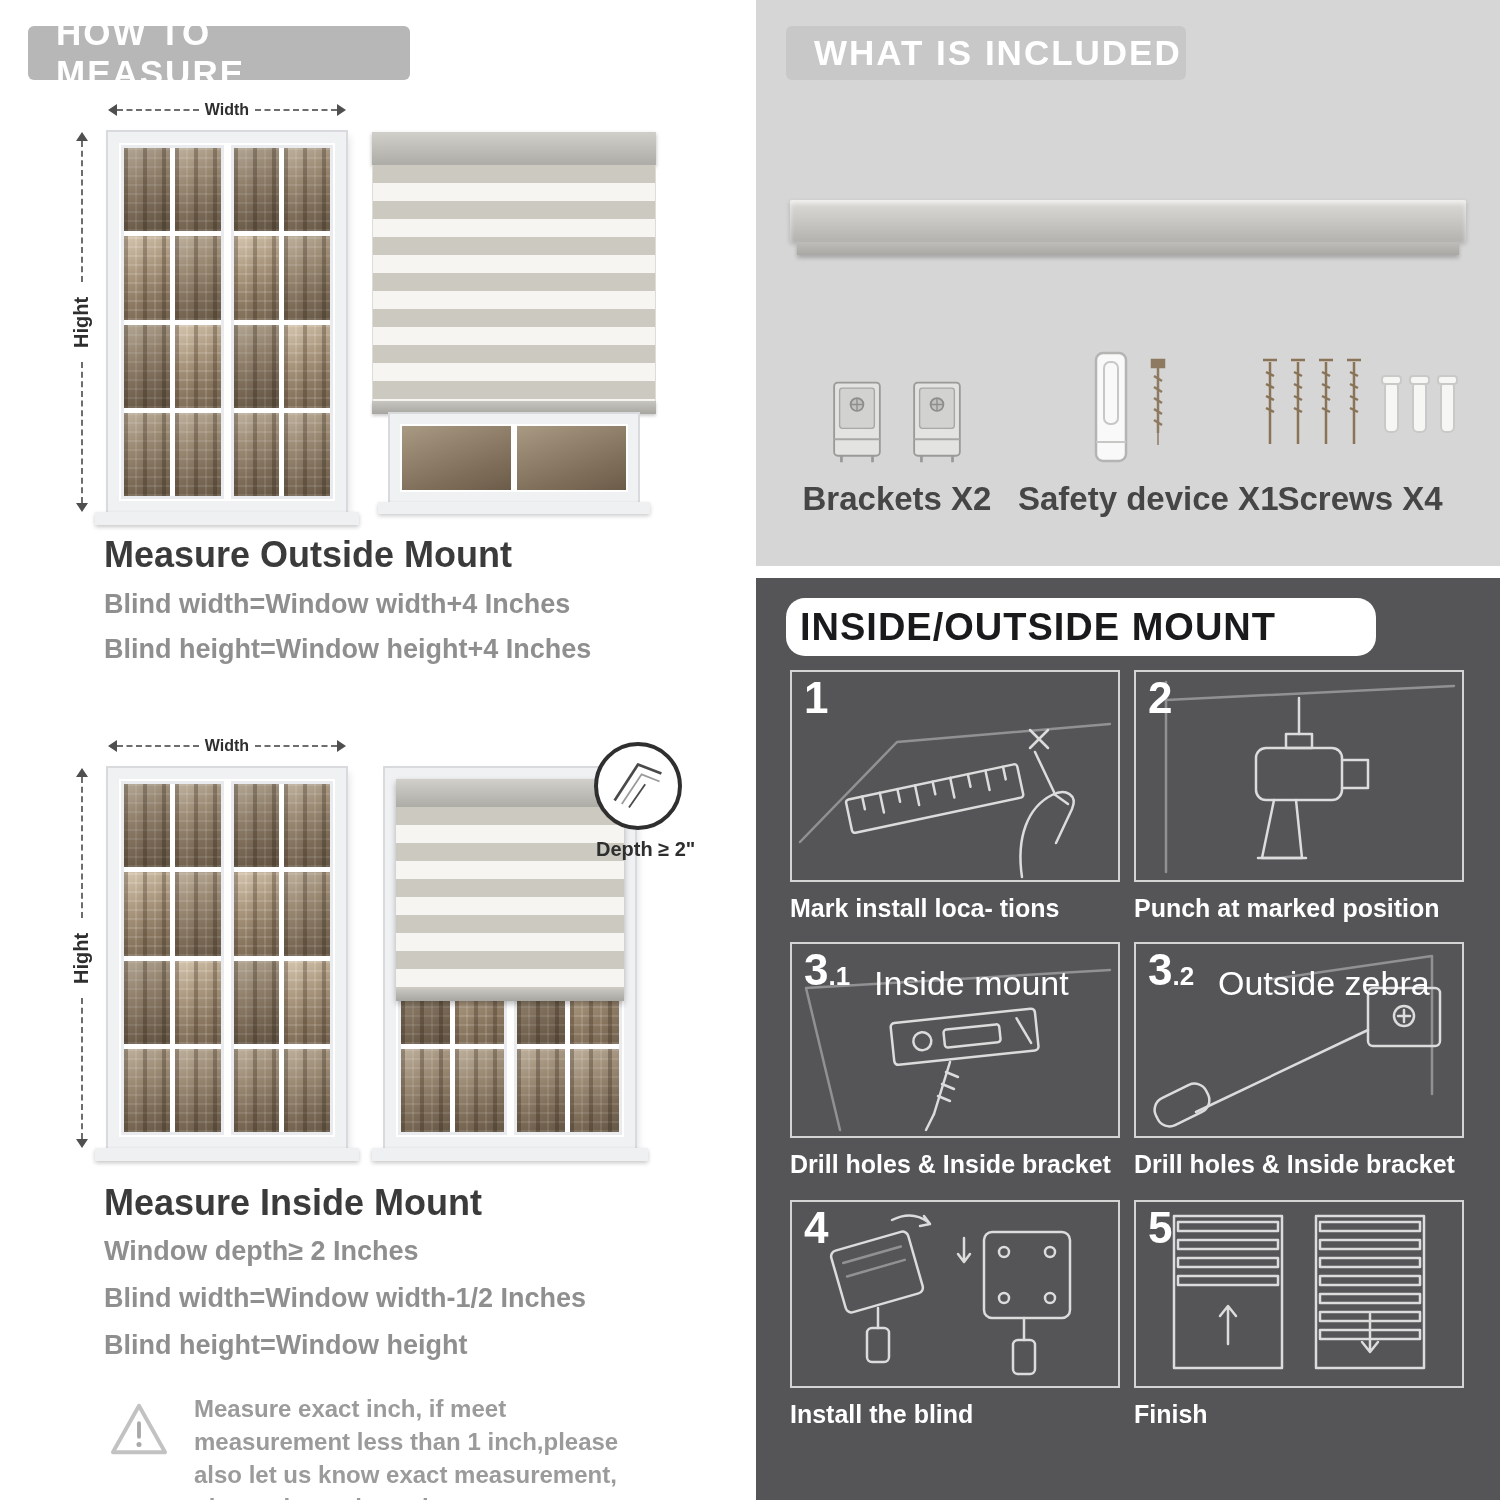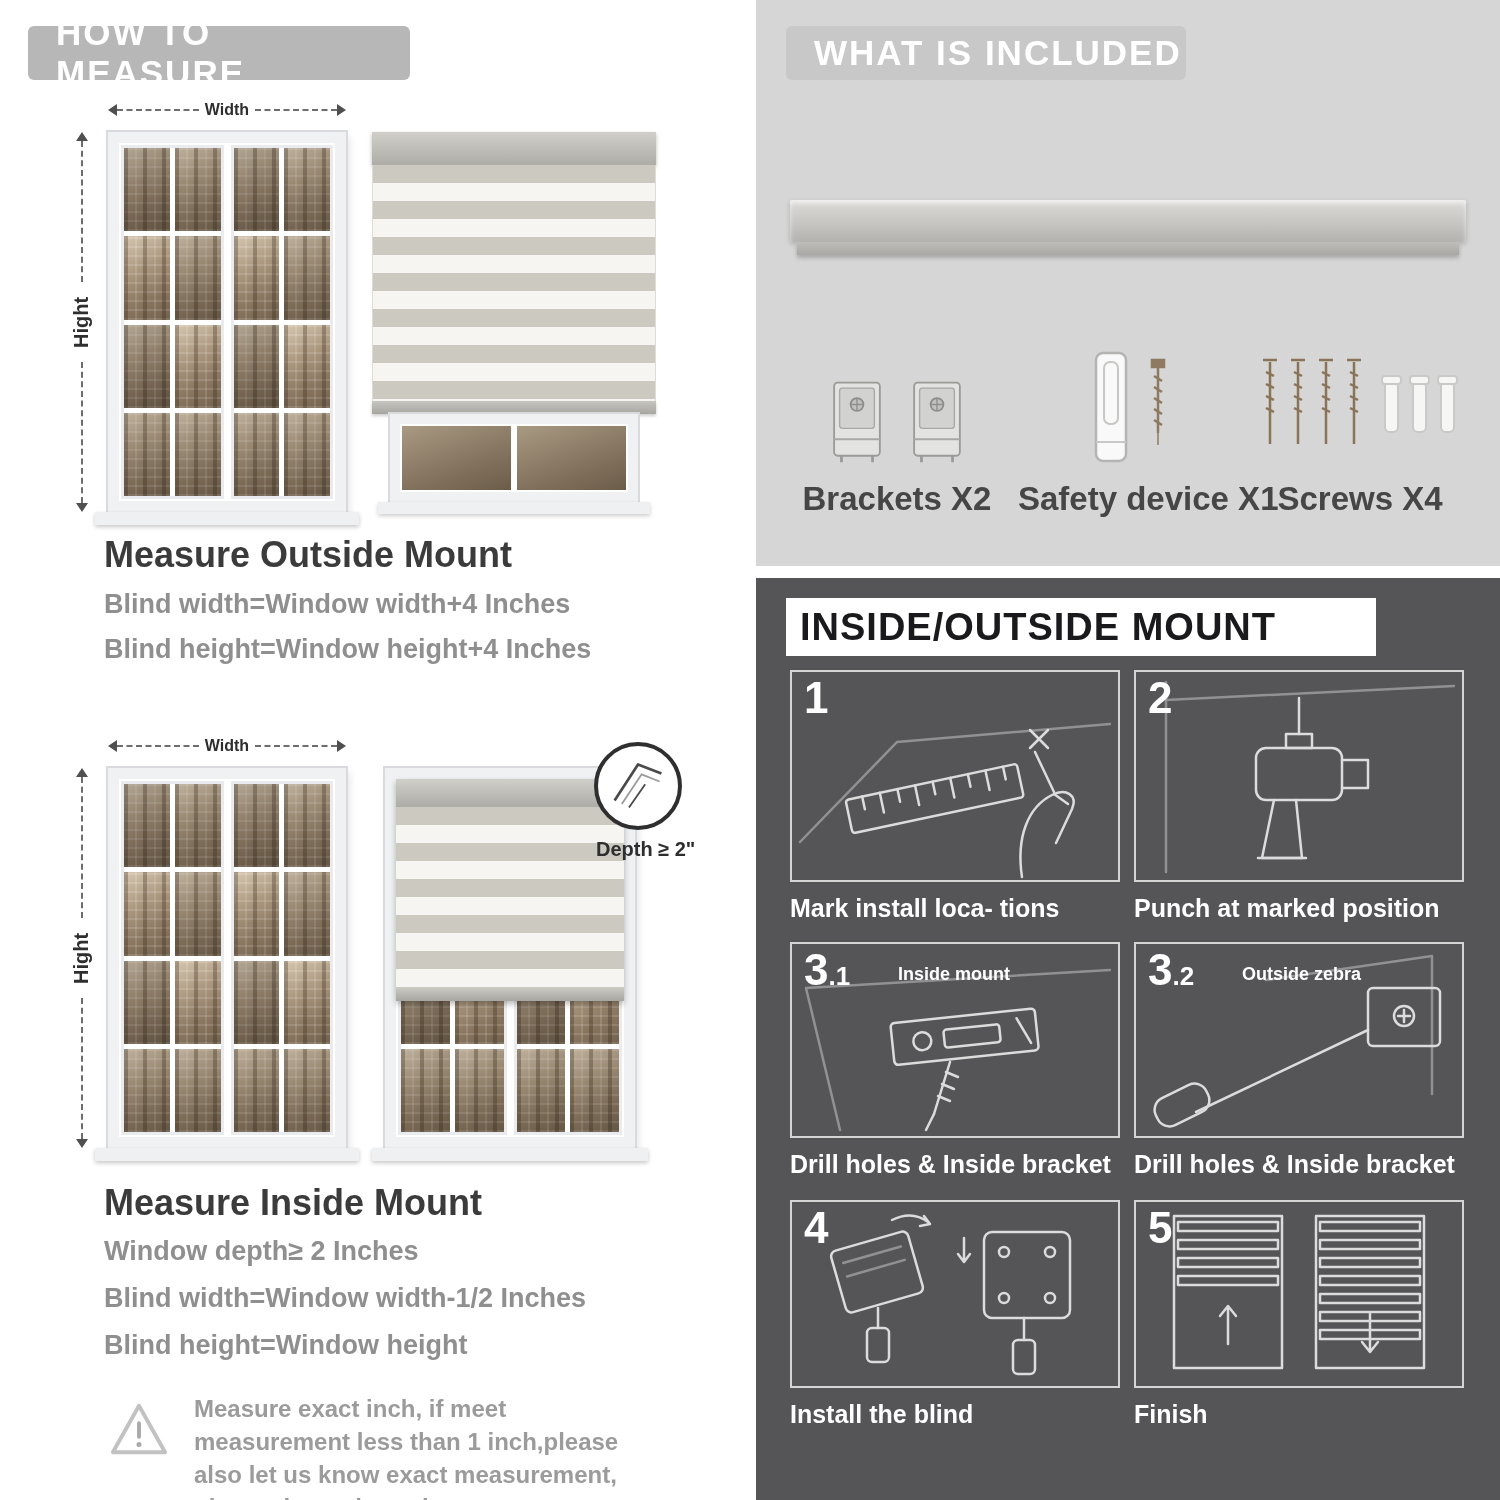--- a/index.html
+++ b/index.html
@@ -8,21 +8,21 @@
 
   
   .left-panel{position:absolute;left:0;top:0;width:744px;height:1500px;background:#fff;}
   .right-top{position:absolute;left:756px;top:0;width:744px;height:566px;background:#d6d6d6;}
   .right-bottom{position:absolute;left:756px;top:578px;width:744px;height:922px;background:#555558;}
 
   
   .pill{display:flex;align-items:center;padding-left:28px;color:#fff;font-weight:bold;letter-spacing:2px;border-radius:6px;}
   .pill.htm{position:absolute;left:28px;top:26px;width:382px;height:54px;background:#b7b7b7;font-size:35px;}
   .pill.wii{position:absolute;left:30px;top:26px;width:400px;height:54px;background:#c8c8c8;font-size:35px;}
-  .bar-white{position:absolute;left:30px;top:20px;width:590px;height:58px;background:#fff;display:flex;align-items:center;padding-left:14px;font-size:38px;font-weight:bold;color:#1a1a1c;letter-spacing:1px;}
+  .bar-white{position:absolute;left:30px;top:20px;width:590px;height:58px;background:#fff;display:flex;align-items:center;padding-left:14px;font-size:38px;font-weight:bold;color:#1a1a1c;letter-spacing:1px;border-radius:19px;}
 
   
   .section-title{position:absolute;font-size:36px;font-weight:bold;color:#3b3b3b;}
   .t-out{left:104px;top:534px;}
   .t-in{left:104px;top:1182px;}
   .formula{position:absolute;font-size:27px;font-weight:bold;color:#8f8f8f;white-space:nowrap;}
   .f1{left:104px;top:589px;} .f2{left:104px;top:634px;}
   .f3{left:104px;top:1236px;} .f4{left:104px;top:1283px;} .f5{left:104px;top:1330px;}
 
   
@@ -94,21 +94,21 @@
   .step{position:absolute;width:330px;}
   .s1{left:34px;top:92px;} .s2{left:378px;top:92px;}
   .s3{left:34px;top:364px;} .s4{left:378px;top:364px;}
   .s5{left:34px;top:622px;} .s6{left:378px;top:622px;}
   .panel{position:relative;border:2px solid rgba(255,255,255,0.75);width:100%;}
   .s1 .panel,.s2 .panel{height:212px;}
   .s3 .panel,.s4 .panel{height:196px;}
   .s5 .panel,.s6 .panel{height:188px;}
   .step-num{position:absolute;top:4px;left:12px;color:#fff;font-weight:bold;font-size:44px;line-height:1;z-index:2;}
   .step-num .sub{font-size:26px;}
-  .step-badge{position:absolute;top:20px;left:82px;font-size:18px;font-weight:bold;color:#fff;z-index:2;margin-left:24px;}
+  .step-badge{position:absolute;top:20px;left:82px;font-size:34px;font-weight:normal;color:#fff;z-index:2;}
   .caption{margin-top:12px;color:#fff;font-weight:bold;font-size:25px;white-space:nowrap;}
   .art{position:absolute;inset:0;width:100%;height:100%;}
   .art *{stroke:#dcdcdc;stroke-width:2.5;fill:none;stroke-linecap:round;stroke-linejoin:round;}
   .art .faint{opacity:0.45;}
   .art .fillstripe{fill:rgba(240,240,240,0.45);stroke:none;}
 </style>
 </head>
 <body>
 
 <div class="canvas">

